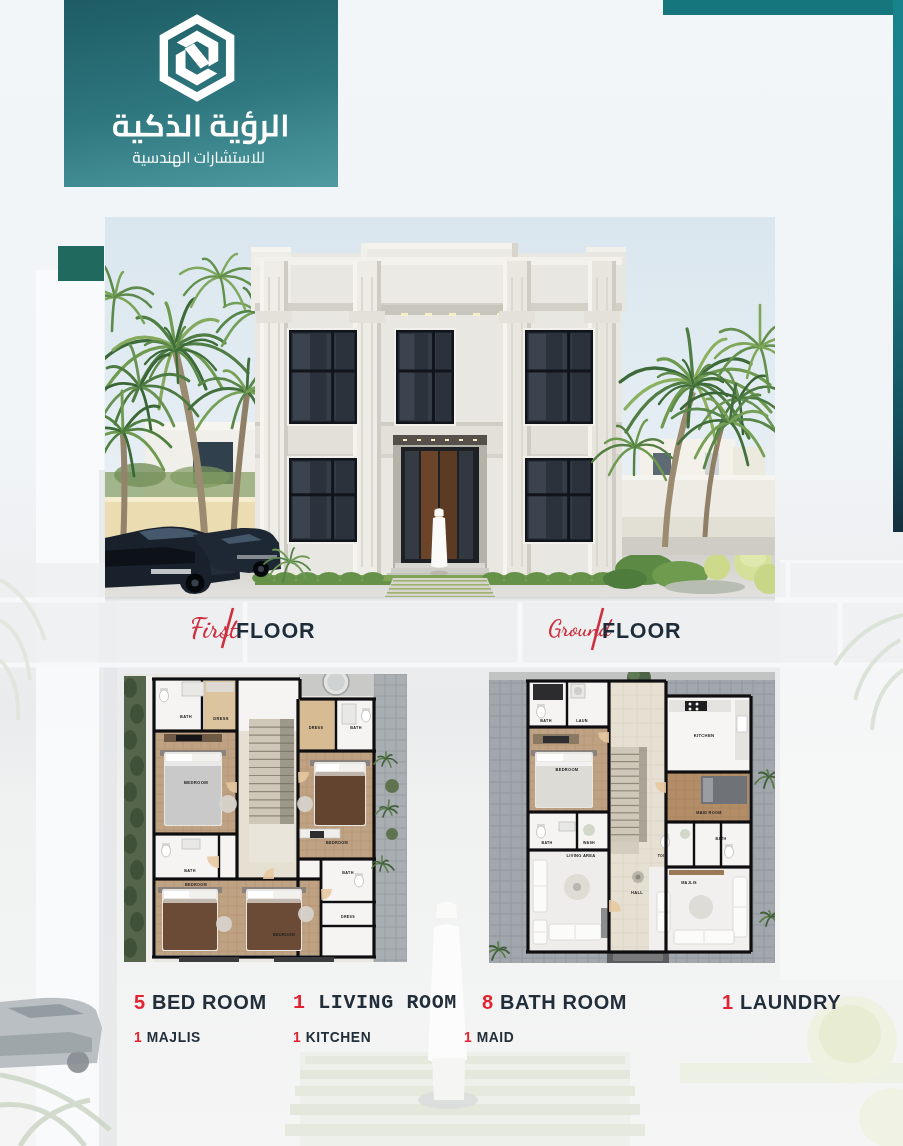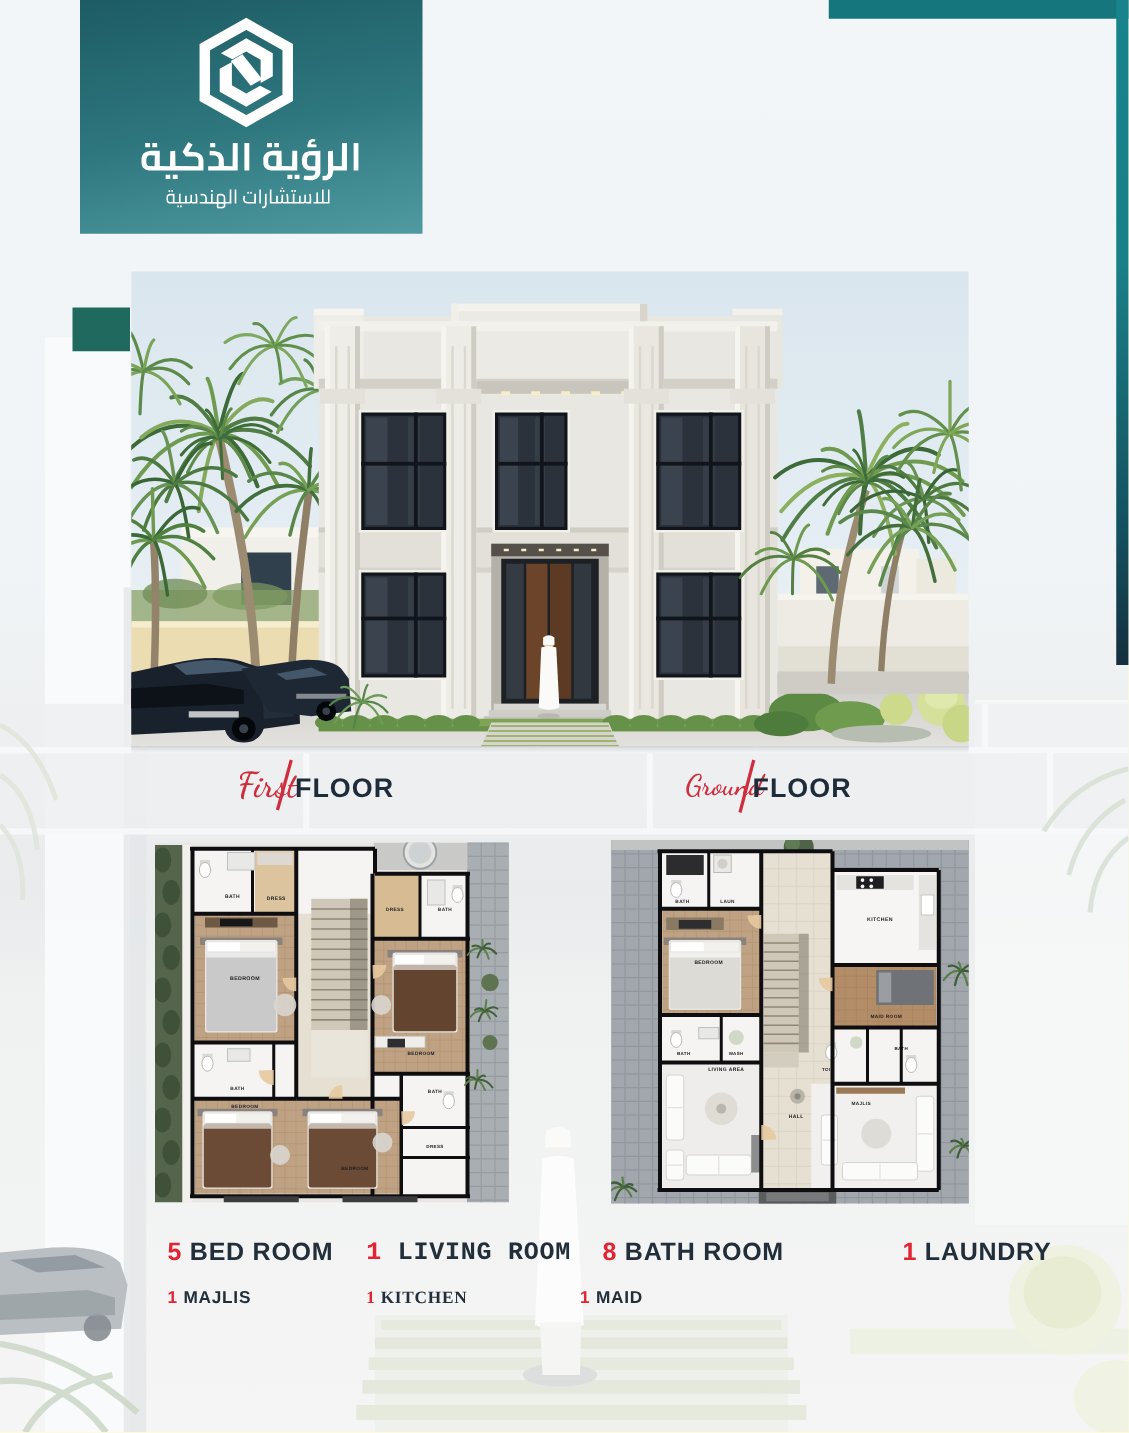--- a/index.html
+++ b/index.html
@@ -1031,17 +1031,17 @@
 
 <div class="abs" style="left:0;top:991px;width:903px;height:18px;font-size:20px;font-weight:bold;color:#222e3a;letter-spacing:0.6px;">
   <span class="abs" style="left:134px;"><span style="color:#e02433">5</span> BED ROOM</span>
   <span class="abs" style="left:293px;font-family:Liberation Mono, monospace;"><span style="color:#e02433">1</span> LIVING ROOM</span>
   <span class="abs" style="left:482px;"><span style="color:#e02433">8</span> BATH ROOM</span>
   <span class="abs" style="left:722px;"><span style="color:#e02433">1</span> LAUNDRY</span>
 </div>
 
 <div class="abs" style="left:0;top:1018px;width:903px;height:18px;font-size:13.8px;font-weight:bold;color:#222e3a;letter-spacing:0.6px;margin-top:12px;">
   <span class="abs" style="left:134px;"><span style="color:#e02433">1</span> MAJLIS</span>
-  <span class="abs" style="left:293px;font-family:Liberation Serif, serif;"><span style="color:#e02433">1</span> KITCHEN</span>
+  <span class="abs" style="left:293px;"><span style="color:#e02433">1</span> KITCHEN</span>
   <span class="abs" style="left:464px;"><span style="color:#e02433">1</span> MAID</span>
 </div>
 
 </div>
 
 </body></html>

